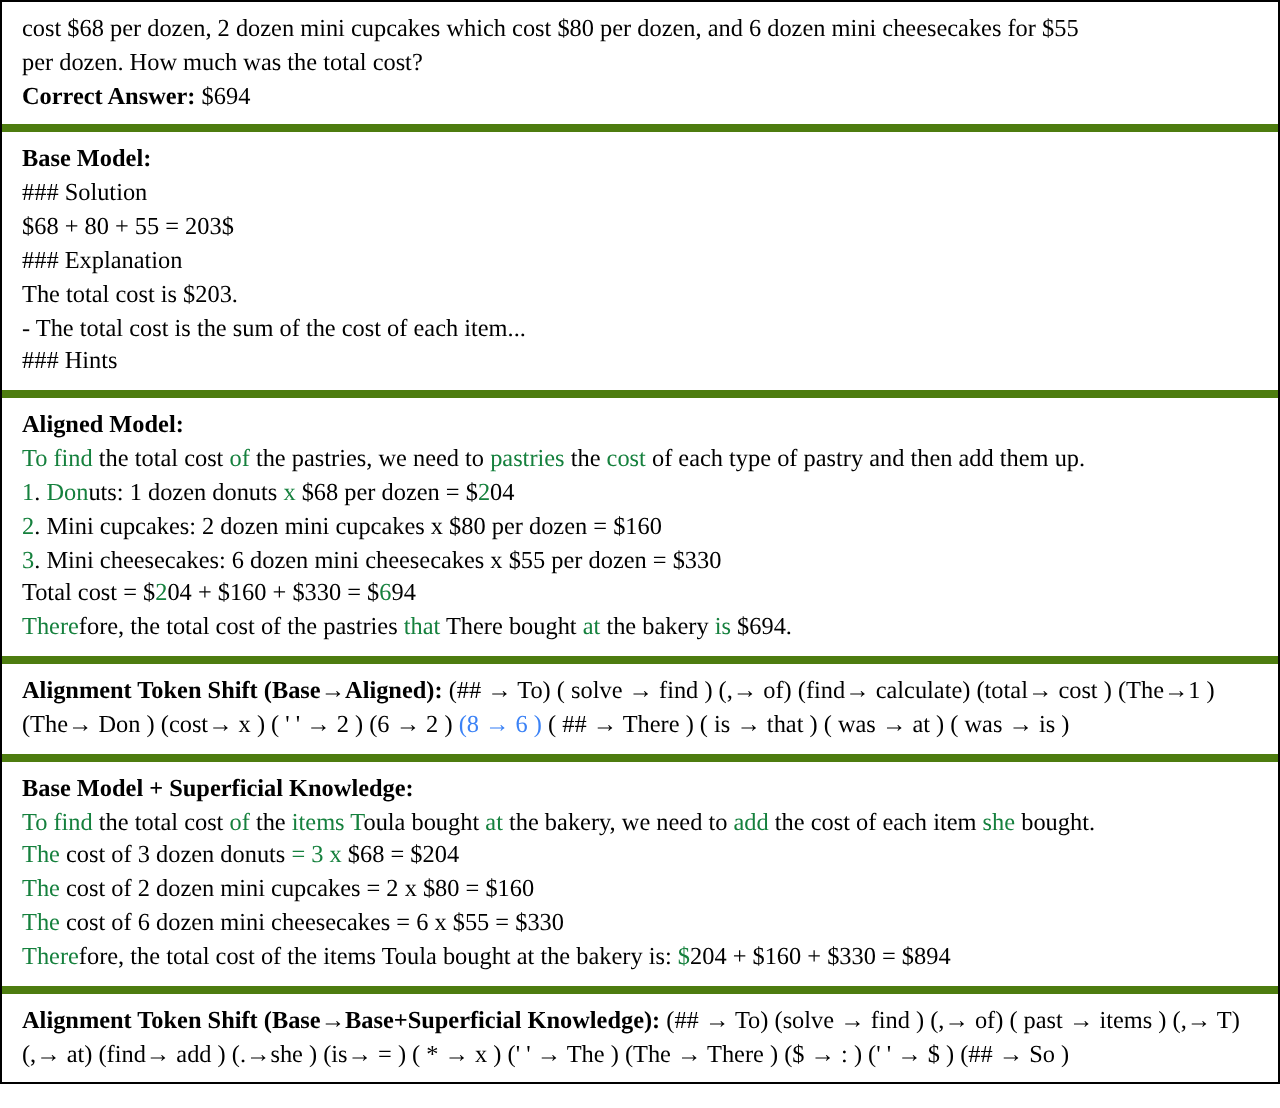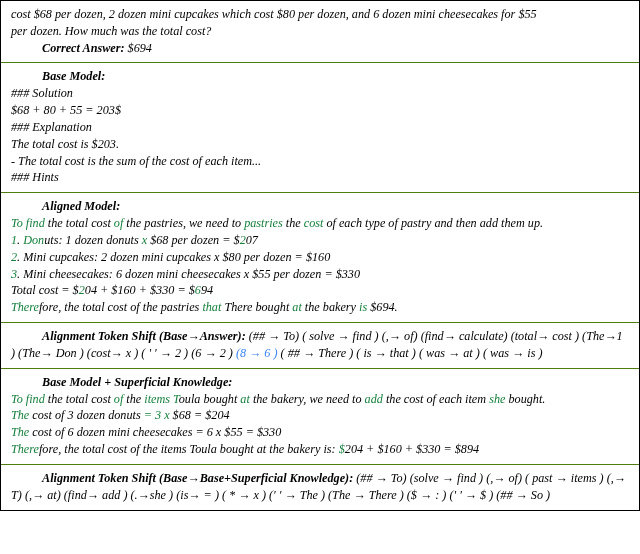--- a/index.html
+++ b/index.html
@@ -8,29 +8,28 @@
     font-family: "Times New Roman", Times, serif;
     font-size: 12.2px;
     line-height: 1.38;
     color: #000;
     background: #fff;
     width: 640px;
   }
   .page {
     border: 1px solid #000;
     margin: 0;
-    font-style: italic;
   }
   .box {
     padding: 5px 10px 6px 10px;
   }
   .sep {
-    border-top: 1px solid #4d7c0f;
+    border-top: 4px solid #4d7c0f;
   }
-  .b { font-weight: bold; margin-left: 31px; }
+  .b { font-weight: bold; }
   .r { color: #15803d; }
   .blu { color: #3b82f6; }
   p { margin: 0; }
 </style>
 </head>
 <body>
 
 <div class="page">
 
   <div class="box">
@@ -50,49 +49,52 @@
     <p>- The total cost is the sum of the cost of each item...</p>
     <p>### Hints</p>
   </div>
 
   <div class="box sep">
     <p class="b">Aligned Model:</p>
     <p>
       <span class="r">To find</span><span> the total cost </span><span class="r">of</span><span> the pastries, we need to </span><span class="r">pastries</span><span> the </span><span class="r">cost</span><span> of each type of pastry and then add them up.</span>
     </p>
     <p>
-      <span class="r">1</span><span>. </span><span class="r">Don</span><span>uts: 1 dozen donuts </span><span class="r">x</span><span> $68 per dozen = $</span><span class="r">2</span><span>07</span>
+      <span class="r">1</span><span>. </span><span class="r">Don</span><span>uts: 1 dozen donuts </span><span class="r">x</span><span> $68 per dozen = $</span><span class="r">2</span><span>04</span>
     </p>
     <p>
       <span class="r">2</span><span>. Mini cupcakes: 2 dozen mini cupcakes x $80 per dozen = $160</span>
     </p>
     <p>
       <span class="r">3</span><span>. Mini cheesecakes: 6 dozen mini cheesecakes x $55 per dozen = $330</span>
     </p>
     <p>
       <span>Total cost = $</span><span class="r">2</span><span>04 + $160 + $330 = $</span><span class="r">6</span><span>94</span>
     </p>
     <p>
       <span class="r">There</span><span>fore, the total cost of the pastries </span><span class="r">that</span><span> There bought </span><span class="r">at</span><span> the bakery </span><span class="r">is</span><span> $694.</span>
     </p>
   </div>
 
   <div class="box sep">
     <p>
-      <span class="b">Alignment Token Shift (Base→Answer): </span><span>(## → To) ( solve → find ) (,→ of) (find→ calculate) (total→ cost ) (The→1 ) (The→ Don ) (cost→ x ) ( ' ' → 2 ) (6 → 2 ) </span><span class="blu">(8 → 6 )</span><span> ( ## → There ) ( is → that ) ( was → at ) ( was → is )</span>
+      <span class="b">Alignment Token Shift (Base→Aligned): </span><span>(## → To) ( solve → find ) (,→ of) (find→ calculate) (total→ cost ) (The→1 ) (The→ Don ) (cost→ x ) ( ' ' → 2 ) (6 → 2 ) </span><span class="blu">(8 → 6 )</span><span> ( ## → There ) ( is → that ) ( was → at ) ( was → is )</span>
     </p>
   </div>
 
   <div class="box sep">
     <p class="b">Base Model + Superficial Knowledge:</p>
     <p>
       <span class="r">To find</span><span> the total cost </span><span class="r">of</span><span> the </span><span class="r">items T</span><span>oula bought </span><span class="r">at</span><span> the bakery, we need to </span><span class="r">add</span><span> the cost of each item </span><span class="r">she</span><span> bought.</span>
     </p>
     <p>
       <span class="r">The</span><span> cost of 3 dozen donuts </span><span class="r">= 3 x</span><span> $68 = $204</span>
+    </p>
+    <p>
+      <span class="r">The</span><span> cost of 2 dozen mini cupcakes = 2 x $80 = $160</span>
     </p>
     <p>
       <span class="r">The</span><span> cost of 6 dozen mini cheesecakes = 6 x $55 = $330</span>
     </p>
     <p>
       <span class="r">There</span><span>fore, the total cost of the items Toula bought at the bakery is:  </span><span class="r">$</span><span>204 + $160 + $330 = $894</span>
     </p>
   </div>
 
   <div class="box sep">

